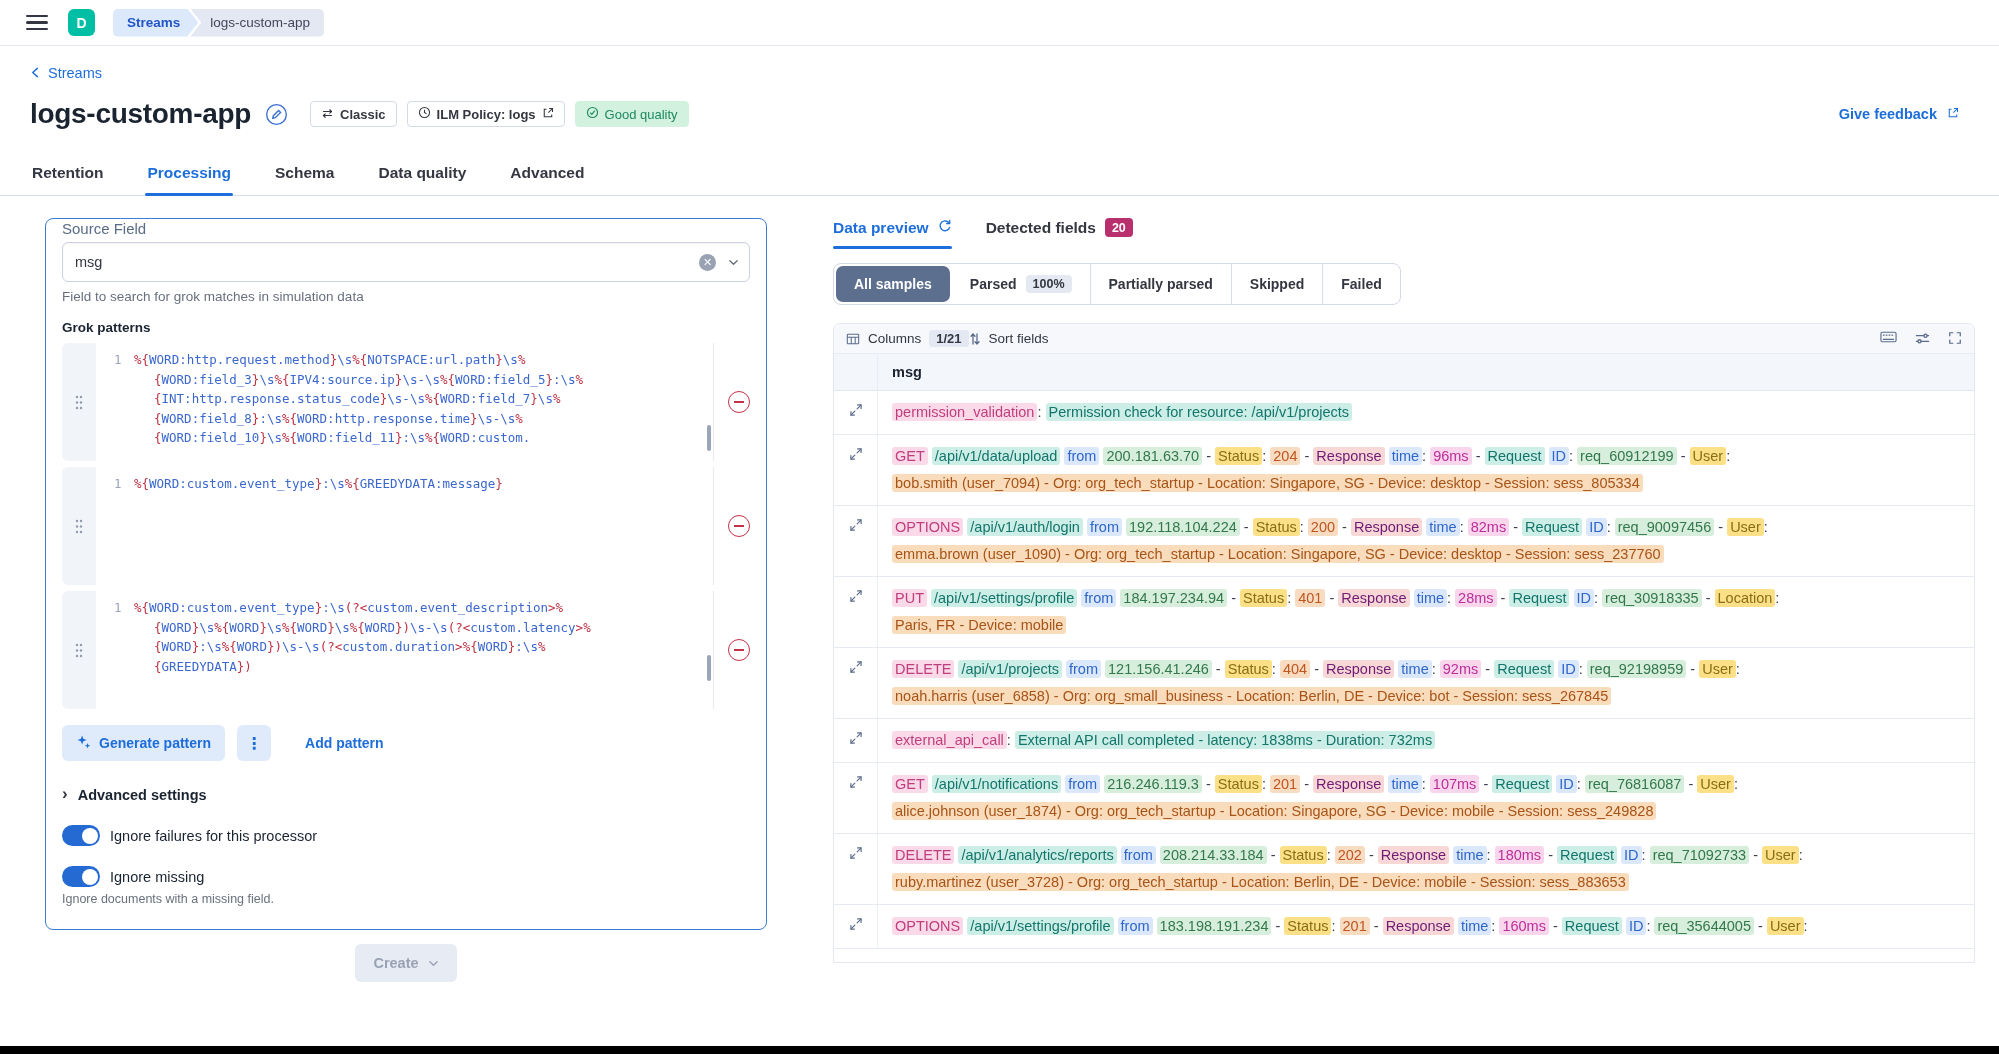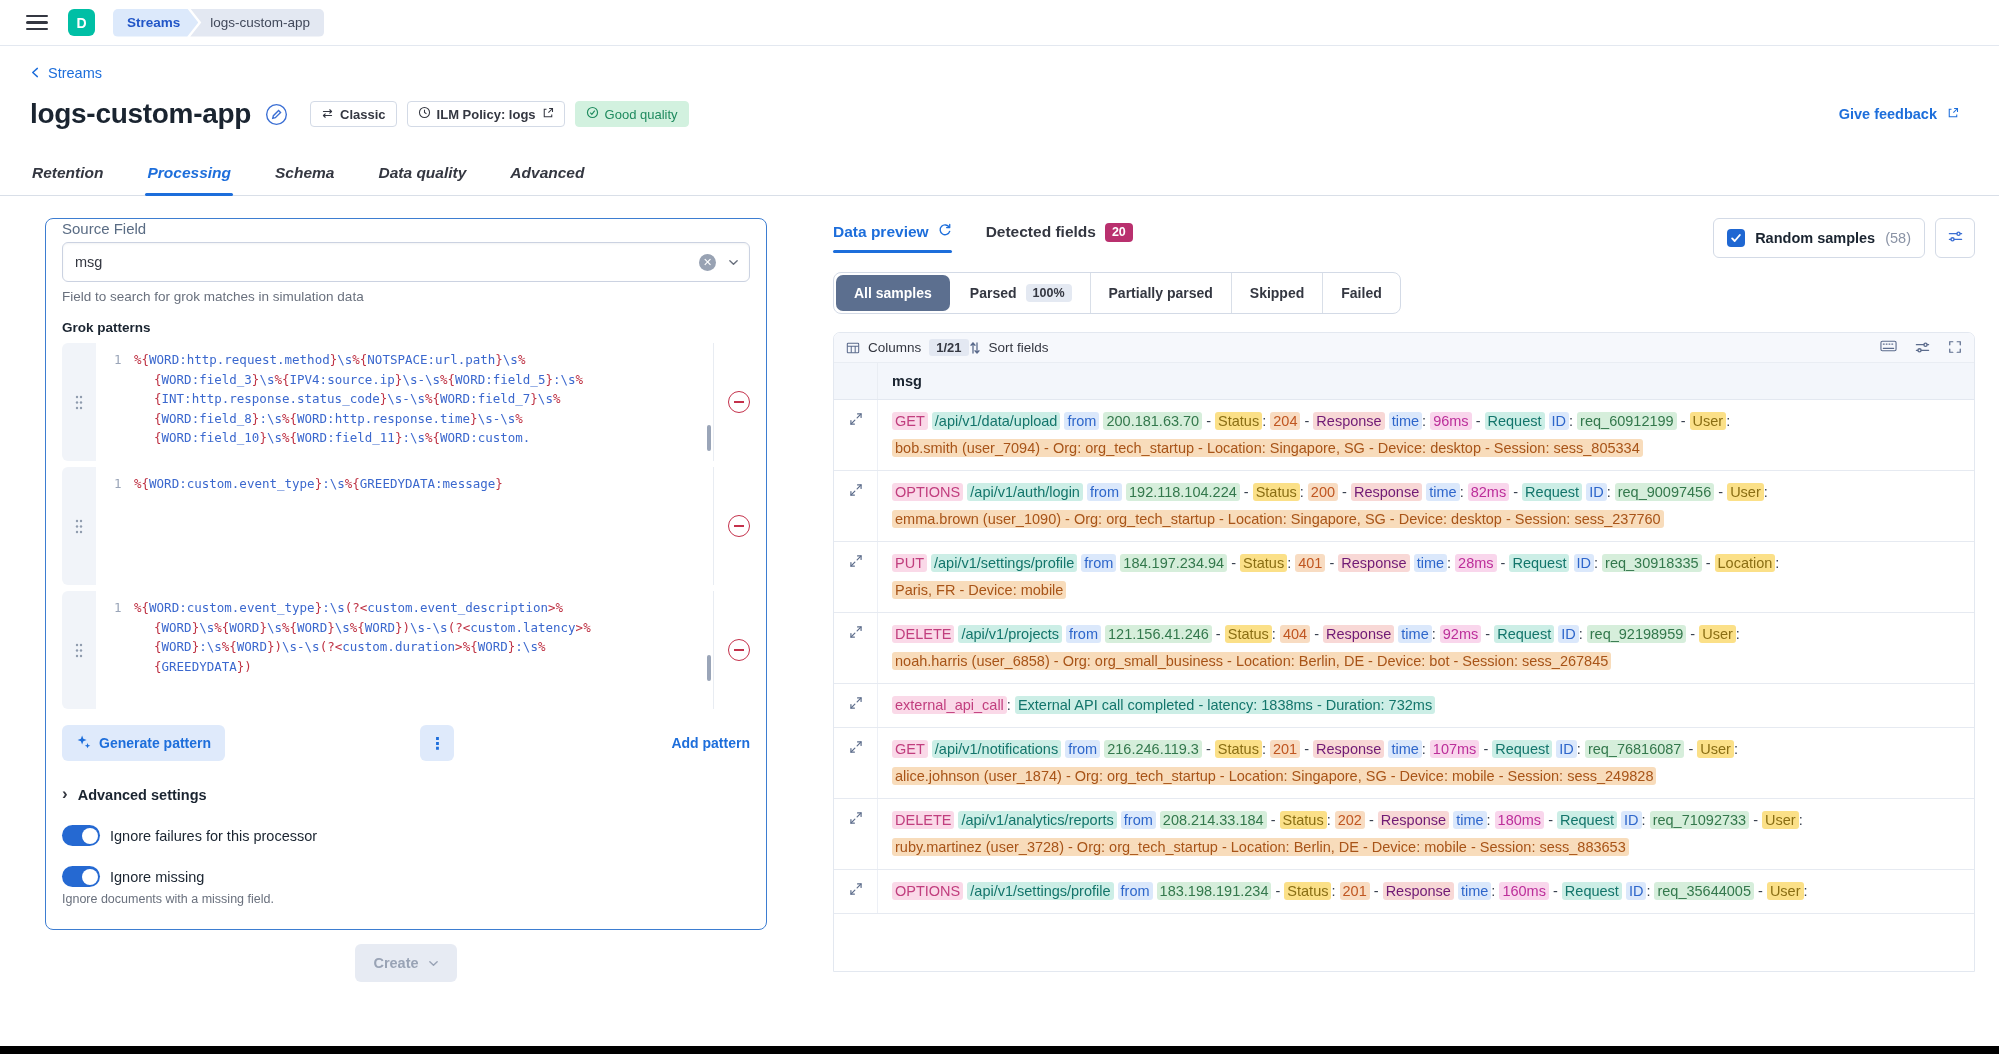--- a/index.html
+++ b/index.html
@@ -26,21 +26,21 @@
   .title-row { display:flex; align-items:center; margin-top:16px; }
   .page-title { font-size:28px; font-weight:bold; color:#1A2430; letter-spacing:-0.3px; }
   .edit-icon { margin-left:14px; cursor:pointer; display:flex; }
   .badges { display:flex; align-items:center; gap:10px; margin-left:22px; }
   .badge { display:inline-flex; align-items:center; gap:6px; height:26px; padding:0 10px; border:1px solid #D3DAE6;
     border-radius:4px; font-size:13px; font-weight:600; color:#343741; background:#fff; }
   .badge.green { background:#D2F1DF; border-color:#D2F1DF; color:#1E8A5E; font-weight:500; }
   .feedback { margin-left:auto; color:#1D6EDB; font-size:14.5px; font-weight:600; display:inline-flex; align-items:center; gap:10px; cursor:pointer; }
 
   
-  .tabs { display:flex; gap:40px; padding:0 30px; margin-top:24px; border-bottom:1px solid #D9DFE8;font-style:italic; }
+  .tabs { display:flex; gap:40px; padding:0 30px; margin-top:24px; border-bottom:1px solid #D9DFE8; }
   .tab { font-size:15.5px; font-weight:600; color:#343741; padding:10px 2px 13px; cursor:pointer; position:relative; }
   .tab.active { color:#1D6EDB; }
   .tab.active::after { content:""; position:absolute; left:0; right:0; bottom:-1px; height:3px; background:#1D6EDB; border-radius:2px; }
 
   
   .content { display:flex; padding:22px 24px 0 45px; gap:66px; }
 
   
   .left-col { width:722px; flex:none; }
   .panel { border:1px solid #3D7DD1; border-radius:8px; height:712px; padding:10px 16px 16px; overflow:hidden; background:#fff; }
@@ -58,21 +58,21 @@
   .editor { flex:1; height:118px; background:#fff; position:relative; padding:7px 10px 0 0; overflow:hidden; border-right:1px solid #E8ECF2; }
   .code-line { display:flex; font-family:"DejaVu Sans Mono","Liberation Mono",monospace; font-size:12.5px; line-height:19.5px; color:#3B68CE; white-space:pre; }
   .code-line .ln { width:38px; flex:none; text-align:left; padding-left:18px; color:#9AA5B8; }
   .code-line.cont .code { padding-left:20px; }
   .gp { color:#BE3143; }
   .vthumb { position:absolute; right:2px; width:4px; height:26px; background:#9AA5B8; border-radius:2px; }
   .minus-btn { width:22px; height:22px; border:1.6px solid #C4314B; border-radius:50%; position:relative; cursor:pointer;
     align-self:center; margin-left:14px; flex:none; background:#fff; }
   .minus-btn::after { content:""; position:absolute; left:5px; right:5px; top:50%; height:1.6px; margin-top:-0.8px; background:#C4314B; }
 
-  .pattern-actions { display:flex; align-items:center; gap:24px; margin-top:16px;justify-content:space-between; }
+  .pattern-actions { display:flex; align-items:center; gap:12px; margin-top:16px; }
   .btn-soft { background:#DFEAFB; color:#1D6EDB; border:none; border-radius:6px; height:36px; padding:0 14px;
     font-size:14px; font-weight:600; display:inline-flex; align-items:center; gap:8px; cursor:pointer; font-family:inherit; }
   .btn-kebab { width:34px; justify-content:center; padding:0; font-size:16px; font-weight:bold; }
   .link-btn { color:#1D6EDB; font-size:14px; font-weight:600; margin-left:22px; cursor:pointer; background:none; border:none; font-family:inherit; }
 
   .adv-settings { display:flex; align-items:center; gap:10px; margin-top:24px; font-size:14.5px; font-weight:600; color:#1A2430; cursor:pointer; }
   .adv-chevron { font-size:17px; color:#343741; transform:translateY(-1px); }
 
   .toggle-row { display:flex; align-items:center; gap:10px; margin-top:20px; }
   .toggle { width:38px; height:21px; background:#2569D2; border-radius:11px; position:relative; flex:none; cursor:pointer; }
@@ -341,38 +341,20 @@
           <span>Data preview</span>
           <span class="icon"><svg width="14" height="14" viewBox="0 0 16 16" fill="none" stroke="currentColor" stroke-width="1.5" stroke-linecap="round" stroke-linejoin="round">
                 <path d="M13.4 9.5A5.6 5.6 0 1 1 12.9 5"></path>
                 <path d="M13.4 1.6v3.6H9.8"></path>
               </svg></span>
         </div>
         <div class="ptab">
           <span>Detected fields</span>
           <span class="count-badge">20</span>
         </div>
-        <div class="preview-ctrl">
-          <div class="random-box">
-            <span class="checkbox">
-              <svg width="12" height="12" viewBox="0 0 14 14" fill="none" stroke="#fff" stroke-width="2.2" stroke-linecap="round" stroke-linejoin="round">
-                  <path d="M2.5 7.5l3 3 6-7"></path>
-                </svg>
-            </span>
-            <span class="random-label">Random samples</span>
-            <span class="random-count">(58)</span>
-          </div>
-          <button class="icon-btn">
-            <span class="icon"><svg width="15" height="15" viewBox="0 0 16 16" fill="none" stroke="currentColor" stroke-width="1.4" stroke-linecap="round">
-                  <path d="M1.5 5h8M13 5h1.5M1.5 11H3M6.6 11h7.9"></path>
-                  <circle cx="11.2" cy="5" r="1.7"></circle>
-                  <circle cx="4.8" cy="11" r="1.7"></circle>
-                </svg></span>
-          </button>
-        </div>
       </div>
 
       <div class="filter-group">
         <div class="seg active">
           <span>All samples</span>
         </div>
         <div class="seg">
           <span>Parsed</span>
           <span class="seg-badge">100%</span>
         </div>
@@ -437,20 +419,33 @@
               <div class="prow-expand">
                 <button class="expand-btn">
                   <svg width="14" height="14" viewBox="0 0 16 16" fill="none" stroke="currentColor" stroke-width="1.4" stroke-linecap="round" stroke-linejoin="round">
                     <path d="M9.8 2.2h4v4"></path>
                     <path d="M13.8 2.2 9.3 6.7"></path>
                     <path d="M6.2 13.8h-4v-4"></path>
                     <path d="M2.2 13.8 6.7 9.3"></path>
                   </svg>
                 </button>
               </div>
+              <div class="prow-msg"><span class="tok tok-pink">permission_validation</span><span class="tok tok-plain">: </span><span class="tok tok-teal">Permission check for resource: /api/v1/projects</span></div>
+            </div>
+            <div class="prow">
+              <div class="prow-expand">
+                <button class="expand-btn">
+                  <svg width="14" height="14" viewBox="0 0 16 16" fill="none" stroke="currentColor" stroke-width="1.4" stroke-linecap="round" stroke-linejoin="round">
+                    <path d="M9.8 2.2h4v4"></path>
+                    <path d="M13.8 2.2 9.3 6.7"></path>
+                    <path d="M6.2 13.8h-4v-4"></path>
+                    <path d="M2.2 13.8 6.7 9.3"></path>
+                  </svg>
+                </button>
+              </div>
               <div class="prow-msg"><span class="tok tok-pink">GET</span><span class="tok tok-plain"> </span><span class="tok tok-teal">/api/v1/data/upload</span><span class="tok tok-plain"> </span><span class="tok tok-blue">from</span><span class="tok tok-plain"> </span><span class="tok tok-green">200.181.63.70</span><span class="tok tok-plain"> - </span><span class="tok tok-yellow">Status</span><span class="tok tok-plain">: </span><span class="tok tok-orange">204</span><span class="tok tok-plain"> - </span><span class="tok tok-red">Response</span><span class="tok tok-plain"> </span><span class="tok tok-blue">time</span><span class="tok tok-plain">: </span><span class="tok tok-magenta">96ms</span><span class="tok tok-plain"> - </span><span class="tok tok-teal">Request</span><span class="tok tok-plain"> </span><span class="tok tok-blue">ID</span><span class="tok tok-plain">: </span><span class="tok tok-green">req_60912199</span><span class="tok tok-plain"> - </span><span class="tok tok-yellow">User</span><span class="tok tok-plain">:</span><br><span class="tok tok-orangeband">bob.smith (user_7094) - Org: org_tech_startup - Location: Singapore, SG - Device: desktop - Session: sess_805334</span></div>
             </div>
             <div class="prow">
               <div class="prow-expand">
                 <button class="expand-btn">
                   <svg width="14" height="14" viewBox="0 0 16 16" fill="none" stroke="currentColor" stroke-width="1.4" stroke-linecap="round" stroke-linejoin="round">
                     <path d="M9.8 2.2h4v4"></path>
                     <path d="M13.8 2.2 9.3 6.7"></path>
                     <path d="M6.2 13.8h-4v-4"></path>
                     <path d="M2.2 13.8 6.7 9.3"></path>

